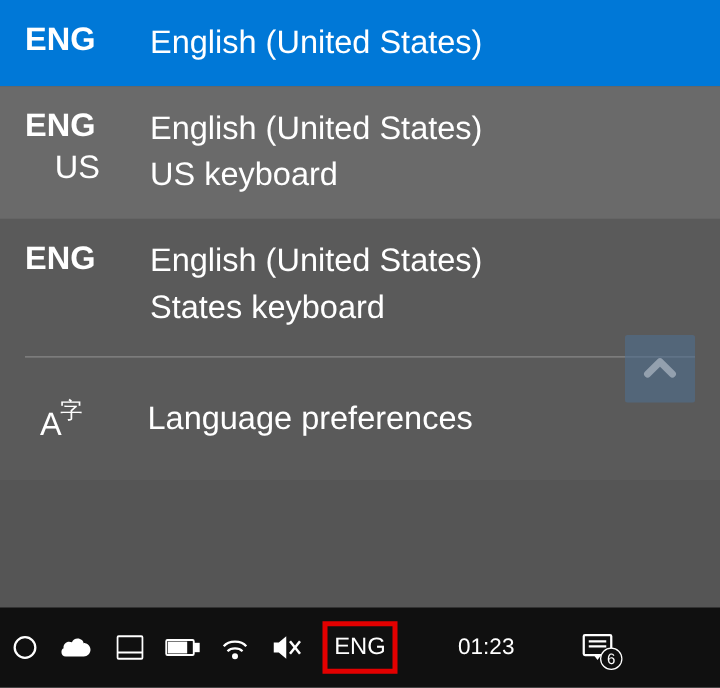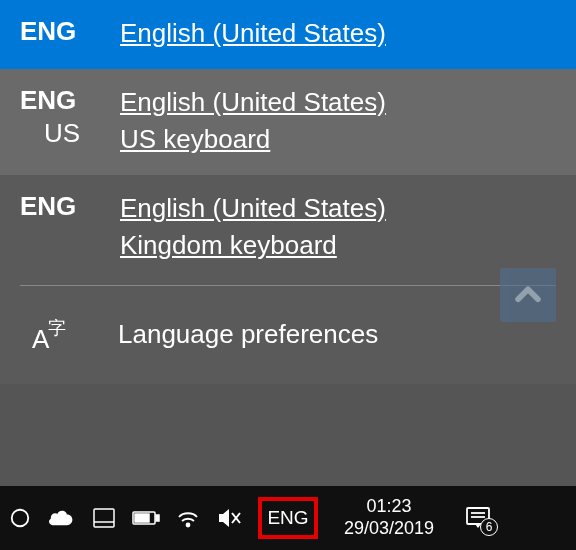--- a/index.html
+++ b/index.html
@@ -41,21 +41,20 @@
       font-weight: 400;
       align-self: flex-end;
       padding-right: 40px;
     }
     .lang-label-col {
       flex: 1;
       display: flex;
       flex-direction: column;
       gap: 2px;
       min-width: 0;
-      text-decoration: underline;
     }
     .lang-label-main {
       font-size: 26px;
       line-height: 1.35;
       font-weight: 400;
     }
     .lang-label-sub {
       font-size: 26px;
       line-height: 1.35;
       font-weight: 400;
@@ -185,21 +184,21 @@
       <span class="lang-label-sub">US keyboard</span>
     </div>
   </div>
 
   <div class="lang-item">
     <div class="lang-code-col">
       <span class="lang-code-main">ENG</span>
     </div>
     <div class="lang-label-col">
       <span class="lang-label-main">English (United States)</span>
-      <span class="lang-label-sub">Kingdom keyboard</span>
+      <span class="lang-label-sub">States keyboard</span>
     </div>
   </div>
 
   <div class="side-chevron">
     <svg width="34" height="34" viewBox="0 0 24 24" fill="none" stroke="#b9cfe6" stroke-width="4" stroke-linecap="round" stroke-linejoin="round">
         <polyline points="5 15 12 8 19 15"></polyline>
       </svg>
   </div>
 
   <div class="divider"></div>
@@ -252,21 +251,20 @@
         <path d="M2 7h4l6-5v18l-6-5H2z"></path>
         <line x1="15" y1="6" x2="23" y2="16" stroke="#fff" stroke-width="2"></line>
         <line x1="23" y1="6" x2="15" y2="16" stroke="#fff" stroke-width="2"></line>
       </svg>
   </div>
   <div class="lang-indicator">
     <span>ENG</span>
   </div>
   <div class="clock-block">
     <span>01:23</span>
-    <span>29/03/2019</span>
   </div>
   <div class="action-center">
     <svg width="26" height="24" viewBox="0 0 26 24" fill="none" stroke="#fff" stroke-width="1.8">
         <rect x="2" y="2" width="22" height="16" rx="1"></rect>
         <path d="M10 18 L13 22 L16 18" fill="#fff" stroke="none"></path>
         <line x1="6" y1="7" x2="20" y2="7"></line>
         <line x1="6" y1="11" x2="20" y2="11"></line>
       </svg>
     <div class="badge">
       <span>6</span>

